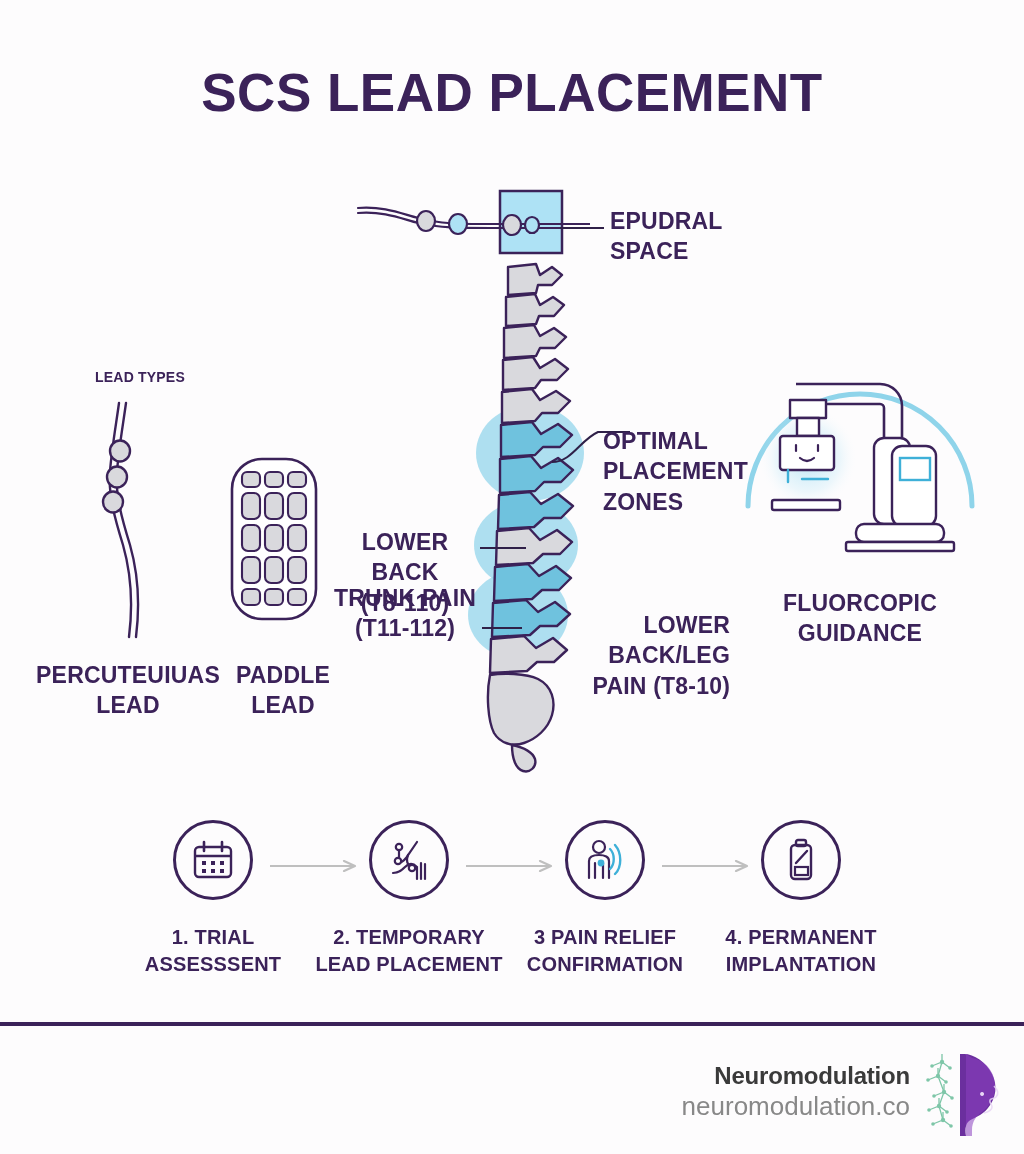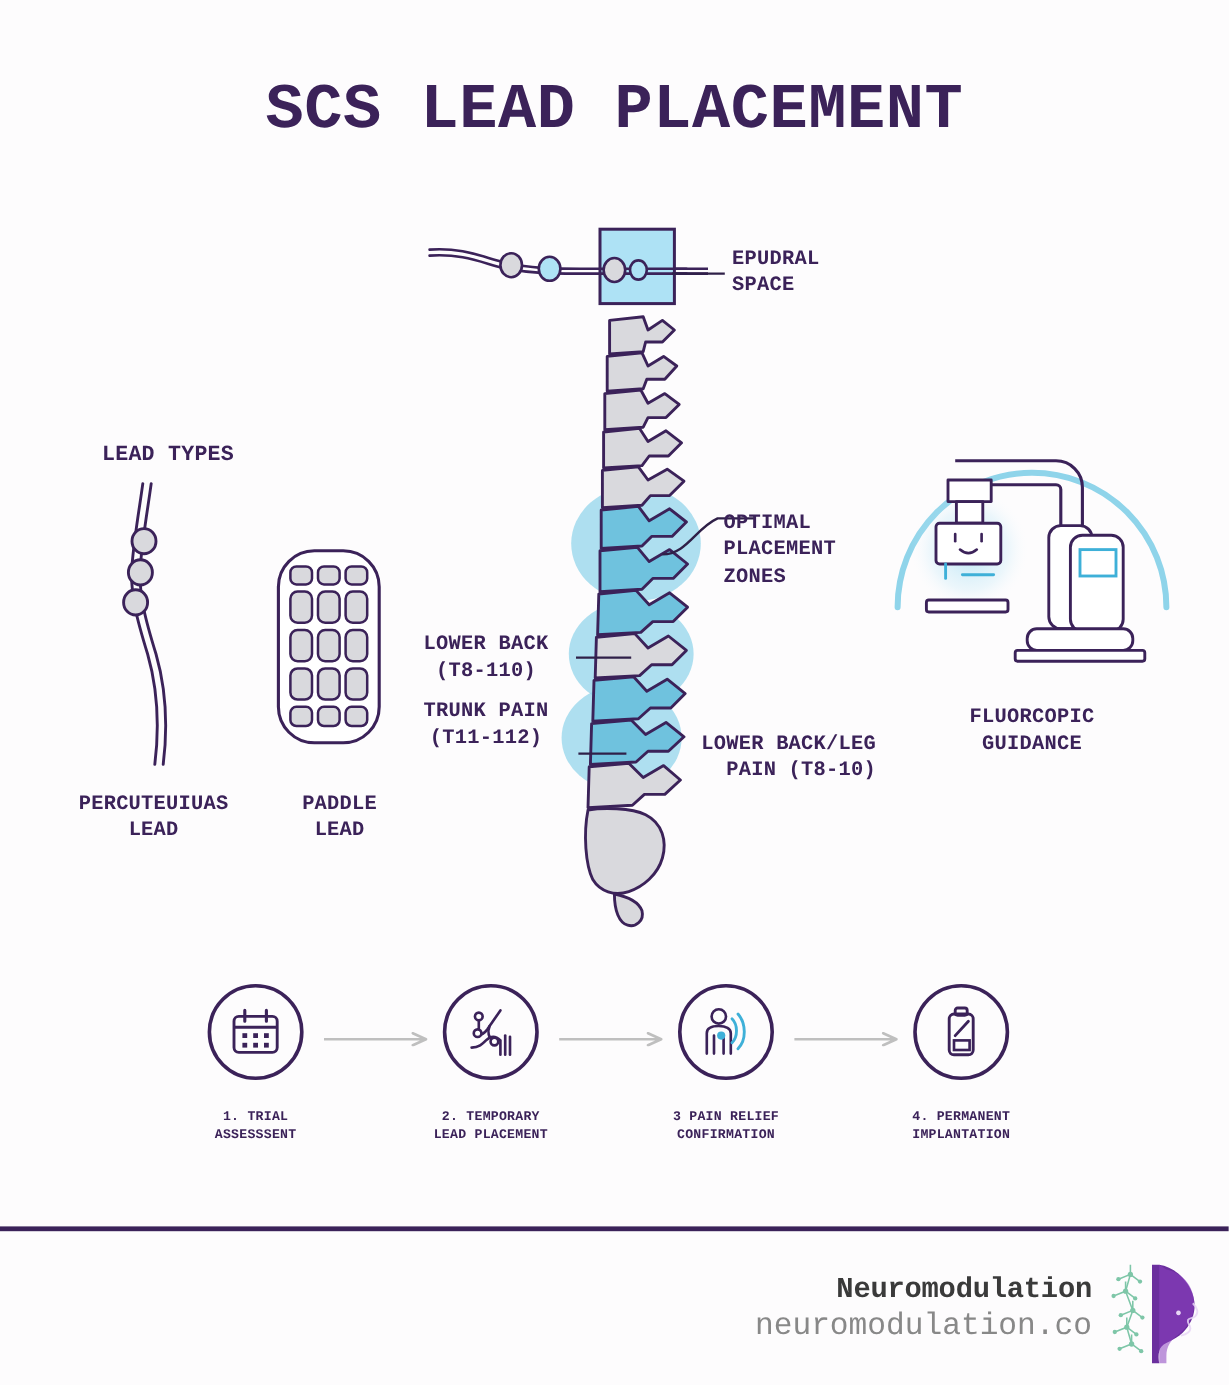--- a/index.html
+++ b/index.html
@@ -11,53 +11,52 @@
     width: 1024px;
     height: 1154px;
     position: relative;
     font-family: "Liberation Sans", sans-serif;
     background: #fdfcfd;
     overflow: hidden;
   }
   .canvas {
     position: absolute;
     inset: 0;
-    font-family: Liberation Mono, monospace;
   }
 
   
   #page-title {
     position: absolute;
     top: 62px;
     left: 0;
     width: 1024px;
     text-align: center;
     font-size: 53px;
     font-weight: 700;
     letter-spacing: 0.5px;
     color: #3b2259;
   }
 
   
   .lbl {
     position: absolute;
     color: #3b2259;
-    font-size: 17px;
+    font-size: 23px;
     font-weight: 700;
     line-height: 1.32;
     letter-spacing: 0.2px;
   }
   .lbl.center { text-align: center; }
   .lbl.left   { text-align: left; }
 
   
   #lead-types-heading {
     top: 368px; left: 38px; width: 204px;
     text-align: center;
-    font-size: 18px;
+    font-size: 14px;
   }
   #percutaneous-lead-label { top: 660px; left: 28px; width: 200px; }
   #paddle-lead-label       { top: 660px; left: 213px; width: 140px; }
 
   
   #epidural-space-label     { top: 206px; left: 610px; width: 180px; text-align: left;}
   #optimal-zones-label      { top: 426px; left: 603px; width: 190px; text-align: left;}
   #lower-back-label         { top: 527px; left: 325px; width: 160px; text-align: center;}
   #trunk-pain-label         { top: 583px; left: 330px; width: 150px; text-align: center;}
   #lower-back-leg-label     { top: 610px; left: 540px; width: 190px; text-align: right;}
@@ -75,21 +74,21 @@
     border: 3px solid #3b2259;
     border-radius: 50%;
     margin: 0 auto;
     position: relative;
     box-sizing: border-box;
     background: #fdfcfd;
   }
   .wf-circle svg { position: absolute; top: 50%; left: 50%; transform: translate(-50%,-50%); }
   .wf-label {
     margin-top: 24px;
-    font-size: 11px;
+    font-size: 20px;
     font-weight: 700;
     color: #3b2259;
     line-height: 1.35;
     letter-spacing: 0.2px;
   }
   .wf-arrow {
     position: absolute;
     top: 40px;
     width: 96px;
     height: 12px;

